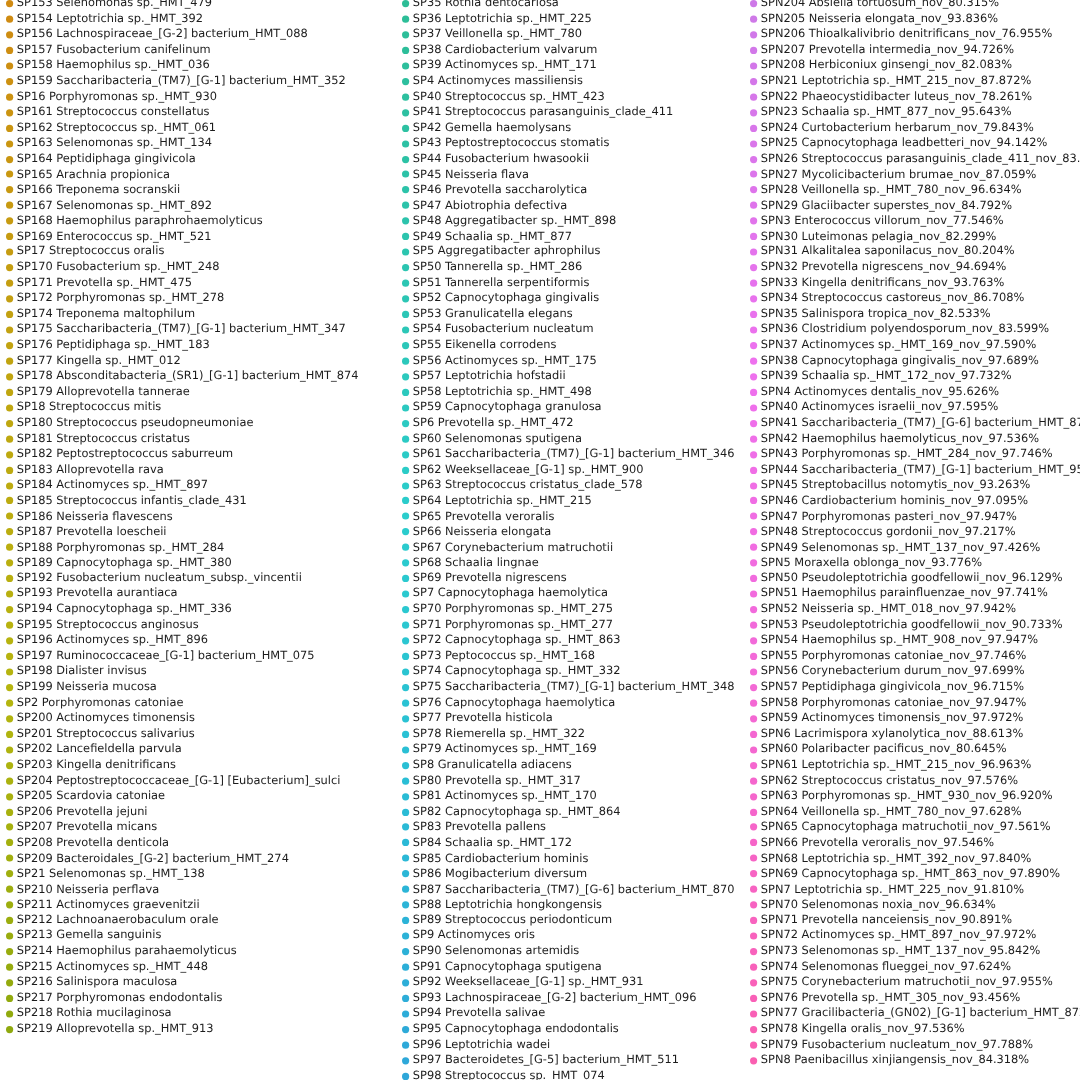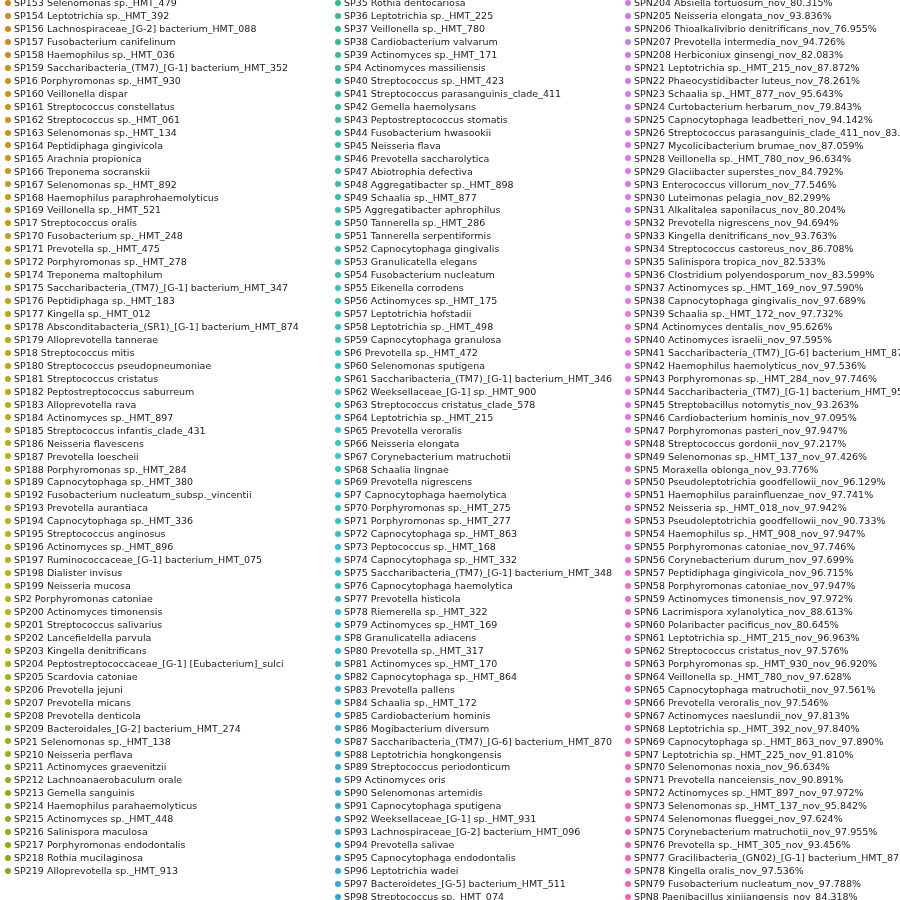--- a/index.html
+++ b/index.html
@@ -39,24 +39,20 @@
       </div>
       <div class="row">
         <span class="bullet" style="background: rgb(205, 145, 18);"></span>
         <span class="lbl">SP159 Saccharibacteria_(TM7)_[G-1] bacterium_HMT_352</span>
       </div>
       <div class="row">
         <span class="bullet" style="background: rgb(204, 146, 18);"></span>
         <span class="lbl">SP16 Porphyromonas sp._HMT_930</span>
       </div>
       <div class="row">
-        <span class="bullet" style="background: rgb(203, 146, 18);"></span>
-        <span class="lbl">SP160 Veillonella dispar</span>
-      </div>
-      <div class="row">
         <span class="bullet" style="background: rgb(203, 148, 17);"></span>
         <span class="lbl">SP161 Streptococcus constellatus</span>
       </div>
       <div class="row">
         <span class="bullet" style="background: rgb(202, 149, 17);"></span>
         <span class="lbl">SP162 Streptococcus sp._HMT_061</span>
       </div>
       <div class="row">
         <span class="bullet" style="background: rgb(202, 150, 17);"></span>
         <span class="lbl">SP163 Selenomonas sp._HMT_134</span>
@@ -76,21 +72,21 @@
       <div class="row">
         <span class="bullet" style="background: rgb(200, 154, 17);"></span>
         <span class="lbl">SP167 Selenomonas sp._HMT_892</span>
       </div>
       <div class="row">
         <span class="bullet" style="background: rgb(199, 155, 17);"></span>
         <span class="lbl">SP168 Haemophilus paraphrohaemolyticus</span>
       </div>
       <div class="row">
         <span class="bullet" style="background: rgb(198, 155, 17);"></span>
-        <span class="lbl">SP169 Veillonella sp._HMT_521</span>
+        <span class="lbl">SP169 Enterococcus sp._HMT_521</span>
       </div>
       <div class="row">
         <span class="bullet" style="background: rgb(198, 156, 17);"></span>
         <span class="lbl">SP17 Streptococcus oralis</span>
       </div>
       <div class="row">
         <span class="bullet" style="background: rgb(197, 158, 17);"></span>
         <span class="lbl">SP170 Fusobacterium sp._HMT_248</span>
       </div>
       <div class="row">
@@ -785,24 +781,20 @@
         <span class="bullet" style="background: rgb(245, 101, 203);"></span>
         <span class="lbl">SPN64 Veillonella sp._HMT_780_nov_97.628%</span>
       </div>
       <div class="row">
         <span class="bullet" style="background: rgb(246, 101, 201);"></span>
         <span class="lbl">SPN65 Capnocytophaga matruchotii_nov_97.561%</span>
       </div>
       <div class="row">
         <span class="bullet" style="background: rgb(246, 101, 200);"></span>
         <span class="lbl">SPN66 Prevotella veroralis_nov_97.546%</span>
-      </div>
-      <div class="row">
-        <span class="bullet" style="background: rgb(246, 101, 198);"></span>
-        <span class="lbl">SPN67 Actinomyces naeslundii_nov_97.813%</span>
       </div>
       <div class="row">
         <span class="bullet" style="background: rgb(246, 100, 197);"></span>
         <span class="lbl">SPN68 Leptotrichia sp._HMT_392_nov_97.840%</span>
       </div>
       <div class="row">
         <span class="bullet" style="background: rgb(247, 100, 195);"></span>
         <span class="lbl">SPN69 Capnocytophaga sp._HMT_863_nov_97.890%</span>
       </div>
       <div class="row">

